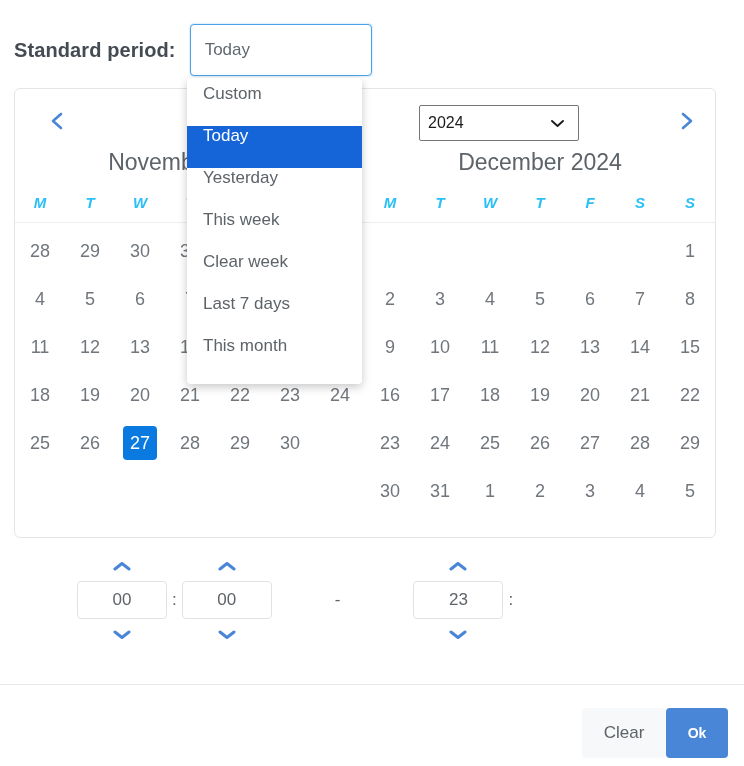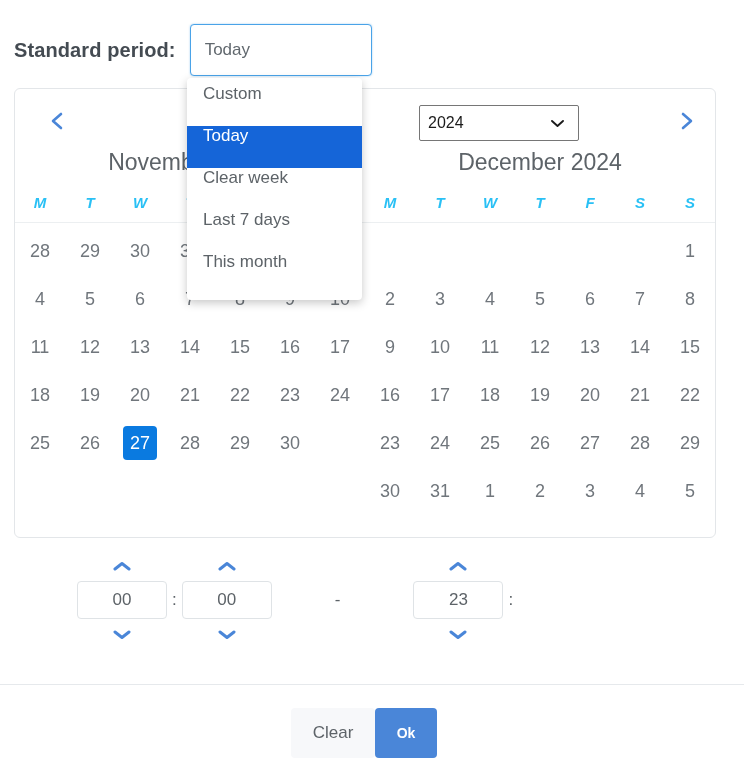--- a/index.html
+++ b/index.html
@@ -149,21 +149,21 @@
   .dash { font-size: 17px; color: #5d6368; }
 
   
   .divider {
     position: absolute; left: 0; top: 684px;
     width: 744px; height: 1px; background: #e6e9ec;
   }
   .footer {
     position: absolute; left: 0; top: 700px;
     width: 744px; height: 66px;
-    display: flex; align-items: center; justify-content: center;
+    display: flex; align-items: center; justify-content: flex-end;
     padding-right: 16px; gap: 0;
   }
   .btn-clear {
     min-width: 84px; height: 50px;
     background: #f7f8fa;
     border: none; border-radius: 4px;
     font-family: "Liberation Sans", sans-serif;
     font-size: 17px; color: #5d6368;
     cursor: pointer;
   }
@@ -581,20 +581,26 @@
   </div>
 
   <div class="dropdown">
       <div class="dd-item">
         <span>Custom</span>
       </div>
       <div class="dd-item active">
         <span>Today</span>
       </div>
       <div class="dd-item">
+        <span>Yesterday</span>
+      </div>
+      <div class="dd-item">
+        <span>This week</span>
+      </div>
+      <div class="dd-item">
         <span>Clear week</span>
       </div>
       <div class="dd-item">
         <span>Last 7 days</span>
       </div>
       <div class="dd-item">
         <span>This month</span>
       </div>
     </div>
 

